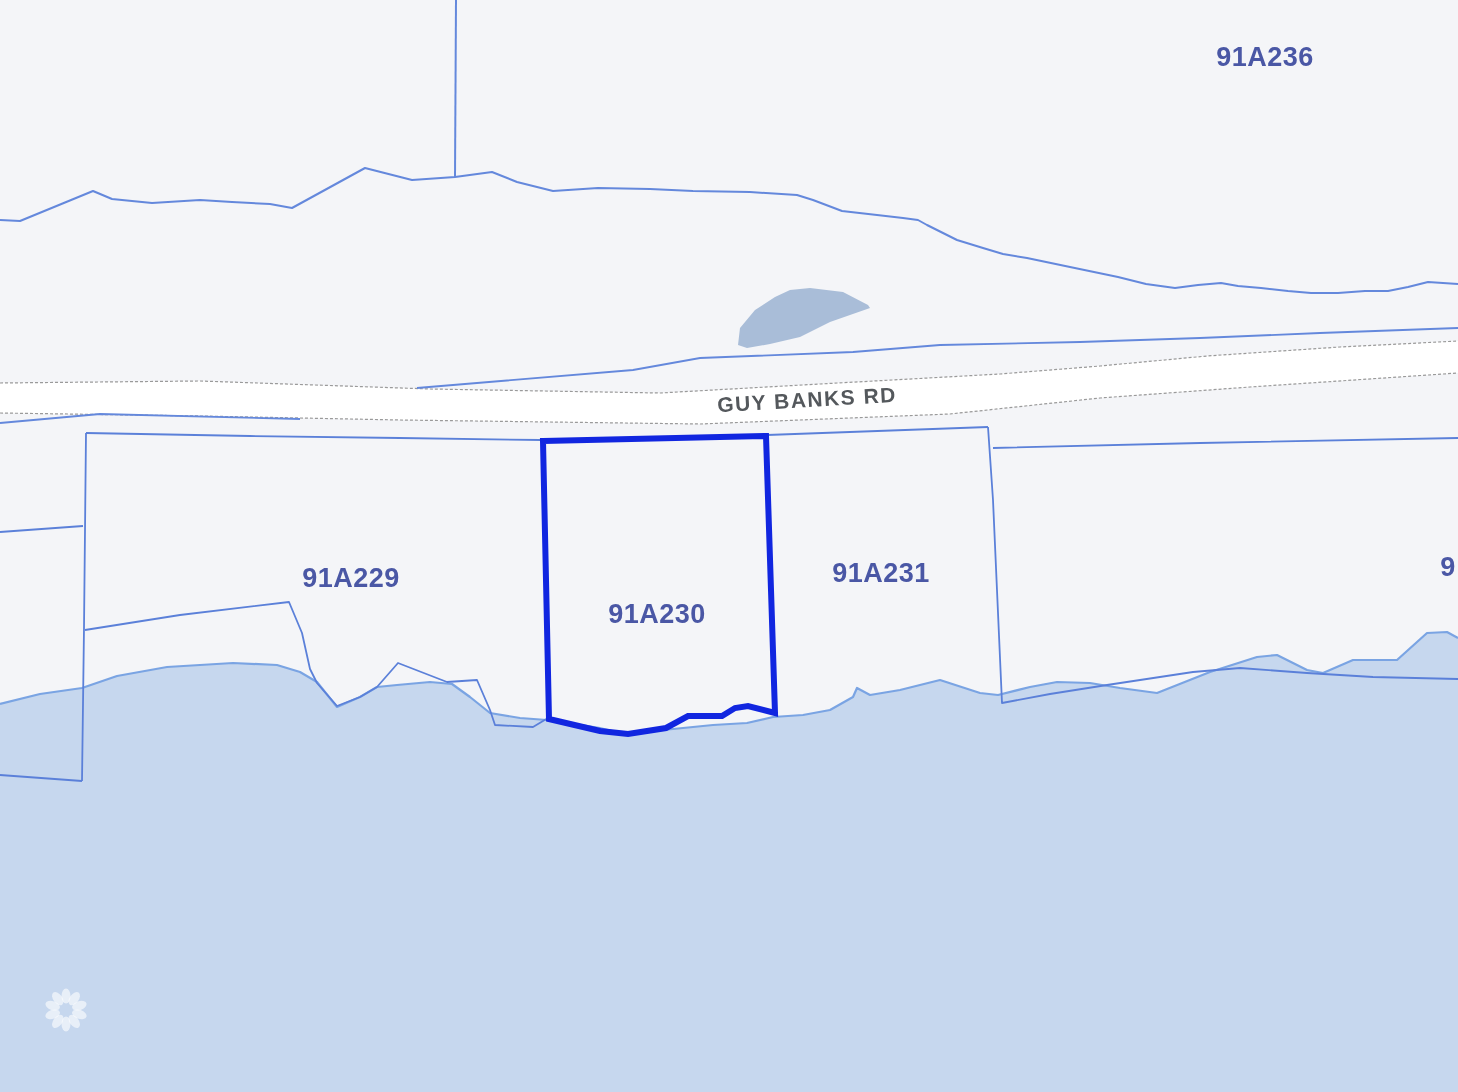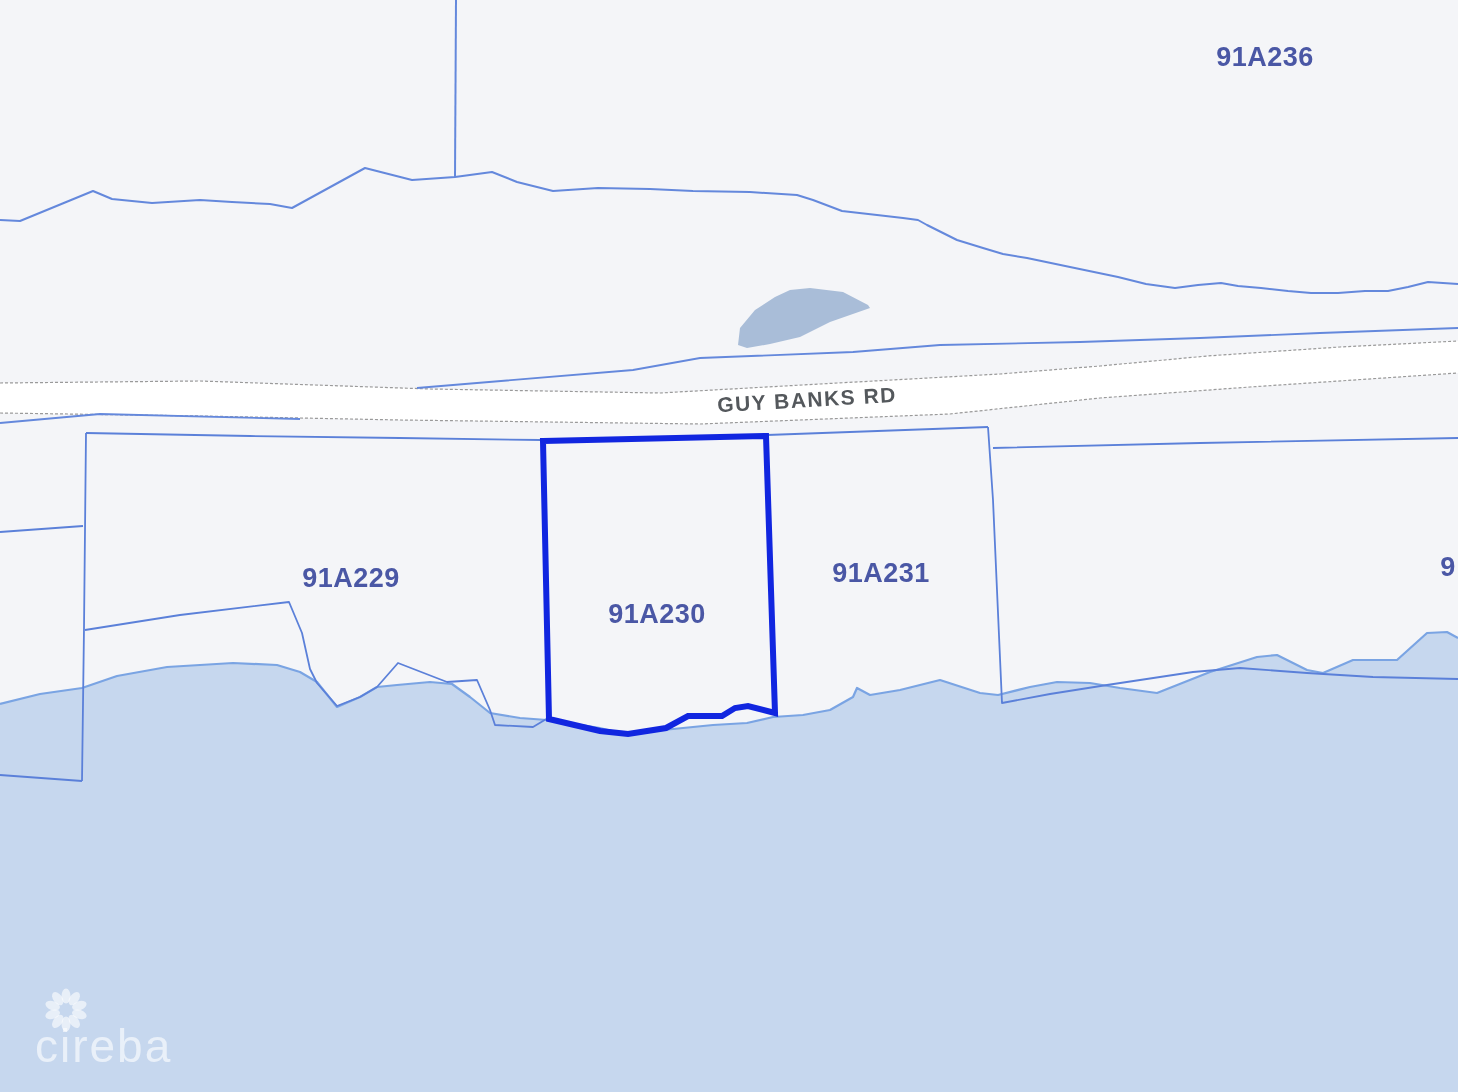--- a/index.html
+++ b/index.html
@@ -100,15 +100,14 @@
   <div class="parcel-label" style="left:351px;top:546px;margin-top:32px;">91A229</div>
 
   <div class="parcel-label" style="left:657px;top:583px;margin-top:31px;">91A230</div>
 
   <div class="parcel-label" style="left:881px;top:565px;margin-top:8px;">91A231</div>
 
   <div class="parcel-label" style="left:1448px;top:567px;">9</div>
 
   <div class="road-label" style="left:807px;top:400px;">GUY BANKS RD</div>
 
-  <div class="watermark-text">cireba</div>
 
 </div>
 
 </body></html>

